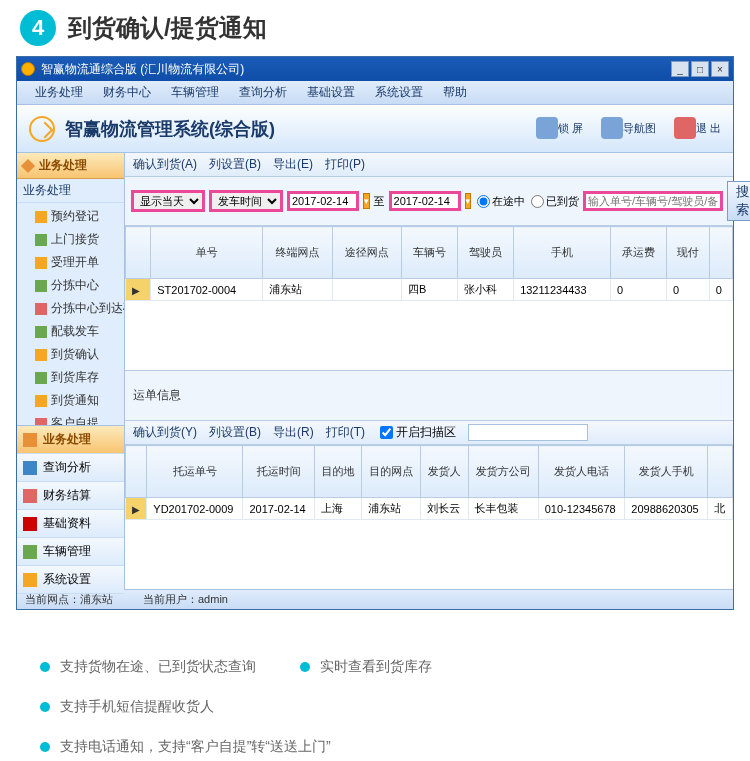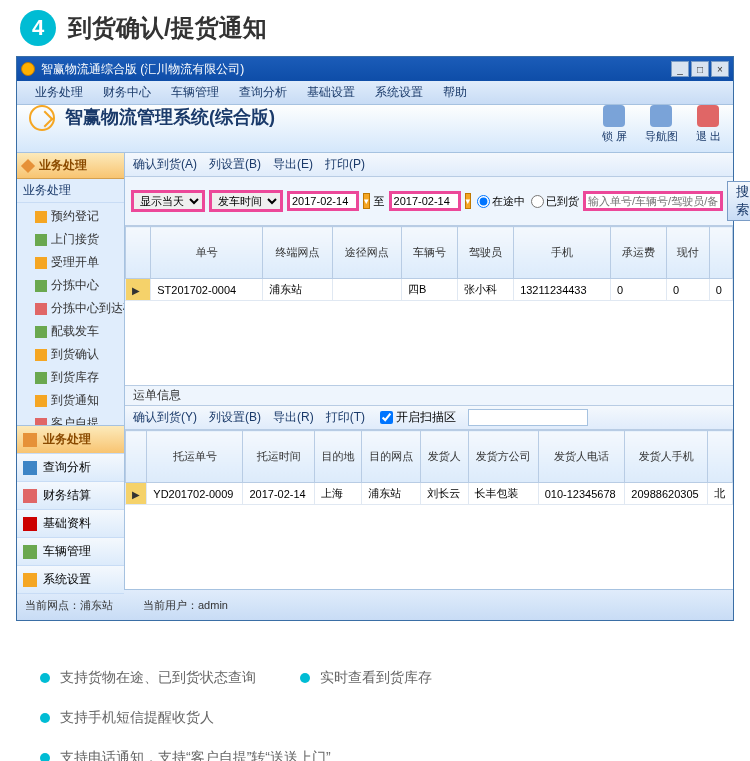--- a/index.html
+++ b/index.html
@@ -13,25 +13,25 @@
 
 .app-window { margin: 0 auto 20px; width: 718px; border: 1px solid #3a6ea5; background: #e8f0fb; }
 .titlebar { background: linear-gradient(#1b5cb8, #0e4da8); color: #fff; height: 24px; display: flex; align-items: center; padding: 0 4px; font-size: 12px; }
 .titlebar .icon { width: 14px; height: 14px; background: #ffb000; border-radius: 50%; margin-right: 6px; border: 1px solid #c07800; }
 .titlebar .spacer { flex: 1; }
 .titlebar .winbtn { width: 18px; height: 16px; background: #d9e3f0; border: 1px solid #7a9cc6; margin-left: 2px; display: flex; align-items: center; justify-content: center; font-size: 10px; color: #333; }
 
 .menubar { background: linear-gradient(#e0ecfb, #c8dcf5); height: 24px; display: flex; align-items: center; padding: 0 8px; border-bottom: 1px solid #a6c2e0; }
 .menubar .mitem { padding: 0 10px; color: #1a3a6a; }
 
-.banner { background: linear-gradient(#fdfefe, #d4e7fb); height: 48px; display: flex; padding: 0 12px; border-bottom: 1px solid #a6c2e0; }
+.banner { background: linear-gradient(#fdfefe, #d4e7fb); height: 48px; display: flex; align-items: center; padding: 0 12px; border-bottom: 1px solid #a6c2e0; }
 .banner .logo { width: 26px; height: 26px; border-radius: 50%; border: 2px solid #f5a623; margin-right: 10px; position: relative; }
 .banner .logo::after { content: ''; position: absolute; width: 10px; height: 10px; border-top: 2px solid #f5a623; border-right: 2px solid #f5a623; transform: rotate(45deg); top: 6px; left: 8px; }
 .banner .app-title { font-size: 18px; font-weight: bold; color: #1a3a6a; flex: 1; }
-.banner .banner-btn { display: flex; flex-direction: column; align-items: center; margin-left: 18px; font-size: 11px; color: #1a3a6a; }
+.banner .banner-btn { display: flex; flex-direction: row; align-items: center; margin-left: 18px; font-size: 11px; color: #1a3a6a; }
 .banner .banner-btn .bicon { width: 22px; height: 22px; background: #7aa3d8; border-radius: 4px; margin-bottom: 2px; }
 .banner .exit .bicon { background: #e06666; }
 
 .main-area { display: flex; height: 436px; }
 
 
 .sidebar { width: 108px; background: #e0edfc; border-right: 1px solid #a6c2e0; display: flex; flex-direction: column; }
 .side-header { background: linear-gradient(#fceabb, #f8c471); padding: 4px 6px; font-weight: bold; color: #8a4a00; display: flex; align-items: center; border-bottom: 1px solid #d4a050; }
 .side-header .dia { width: 10px; height: 10px; background: #e69138; transform: rotate(45deg); margin-right: 6px; }
 .side-sub { padding: 3px 6px; color: #1a3a6a; border-bottom: 1px solid #c8dcf5; }
@@ -55,24 +55,24 @@
 .filterbar .search-btn { background: linear-gradient(#f4f8fd,#c8dcf5); border: 1px solid #7a9cc6; padding: 1px 8px; color: #1a3a6a; }
 .filterbar label { white-space: nowrap; }
 
 .grid { flex: 1; overflow: auto; position: relative; background: #fff; }
 .grid table { border-collapse: collapse; width: 100%; font-size: 11px; }
 .grid th { background: linear-gradient(#f4f8fd, #dcebfb); border: 1px solid #b8cce4; padding: 18px 6px; font-weight: normal; color: #333; white-space: nowrap; }
 .grid td { border: 1px solid #e0e8f2; padding: 3px 6px; white-space: nowrap; }
 .grid tr.sel td:first-child { background: #f5d26a; }
 .row-arrow { color: #333; font-size: 10px; }
 
-.split-label { padding: 1px 8px; background: #eef5fd; border-top: 1px solid #b8cce4; border-bottom: 1px solid #b8cce4; color: #333; }
+.split-label { padding: 16px 8px; background: #eef5fd; border-top: 1px solid #b8cce4; border-bottom: 1px solid #b8cce4; color: #333; }
 .grid2 { height: 96px; overflow: auto; }
 
-.statusbar { height: 20px; background: linear-gradient(#e0ecfb, #c8dcf5); border-top: 1px solid #a6c2e0; display: flex; align-items: center; padding: 15px 8px; font-size: 11px; color: #333; gap: 30px; }
+.statusbar { height: 20px; background: linear-gradient(#e0ecfb, #c8dcf5); border-top: 1px solid #a6c2e0; display: flex; align-items: center; padding: 4px 8px; font-size: 11px; color: #333; gap: 30px; }
 
 
 .features { padding: 28px 40px; font-size: 14px; color: #666; }
 .feat-row { display: flex; gap: 44px; margin-bottom: 22px; }
 .feat-item { display: flex; align-items: center; }
 .feat-item .dot { width: 10px; height: 10px; border-radius: 50%; background: #00bcd4; margin-right: 10px; }
 
 input[type="radio"] { margin: 0 2px; vertical-align: middle; }
 input[type="checkbox"] { margin: 0 3px; vertical-align: middle; }
 </style>

